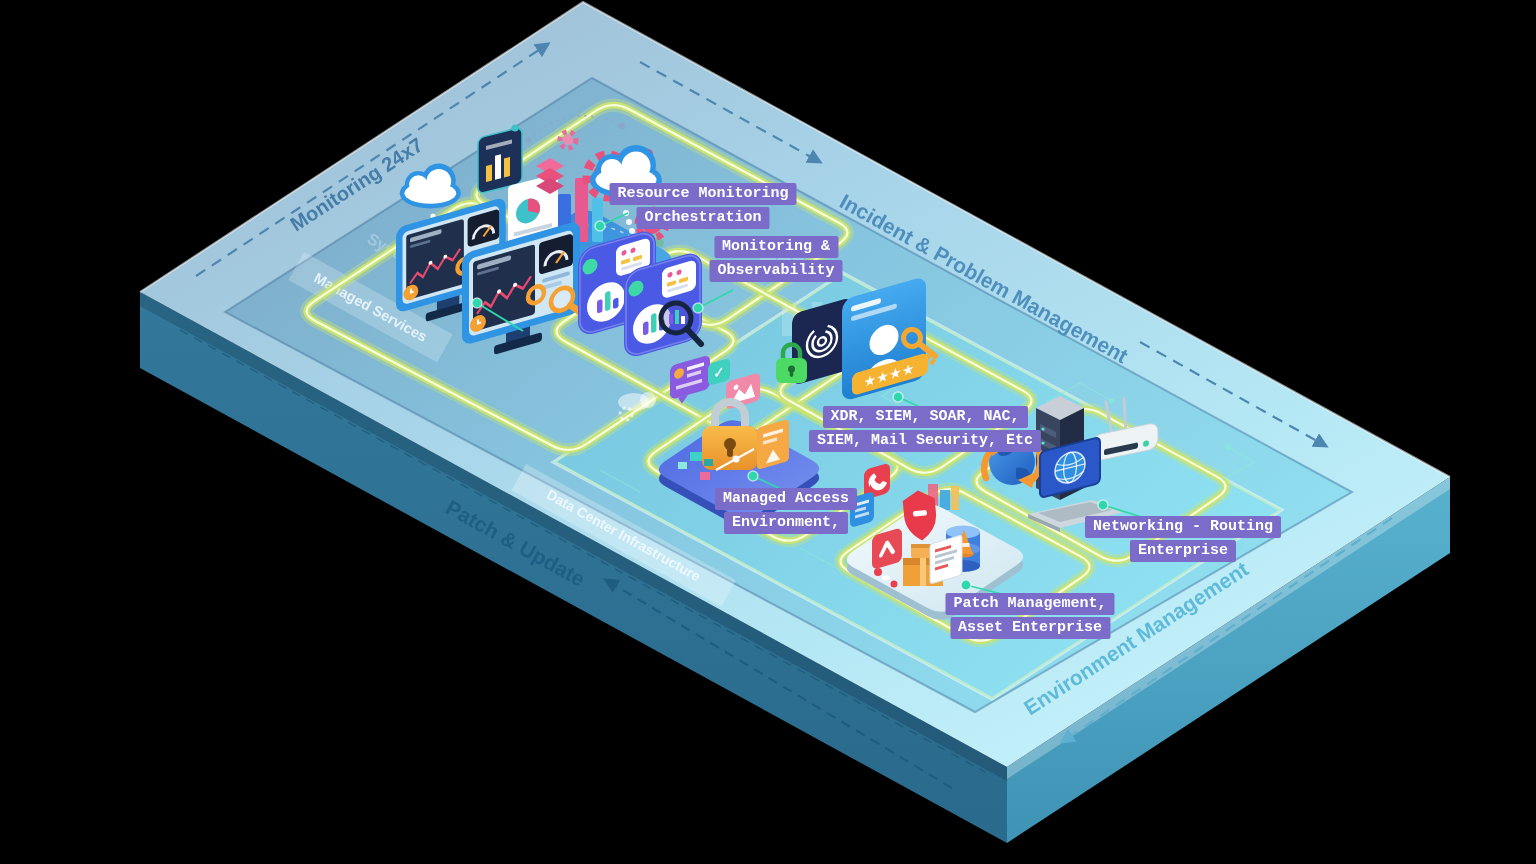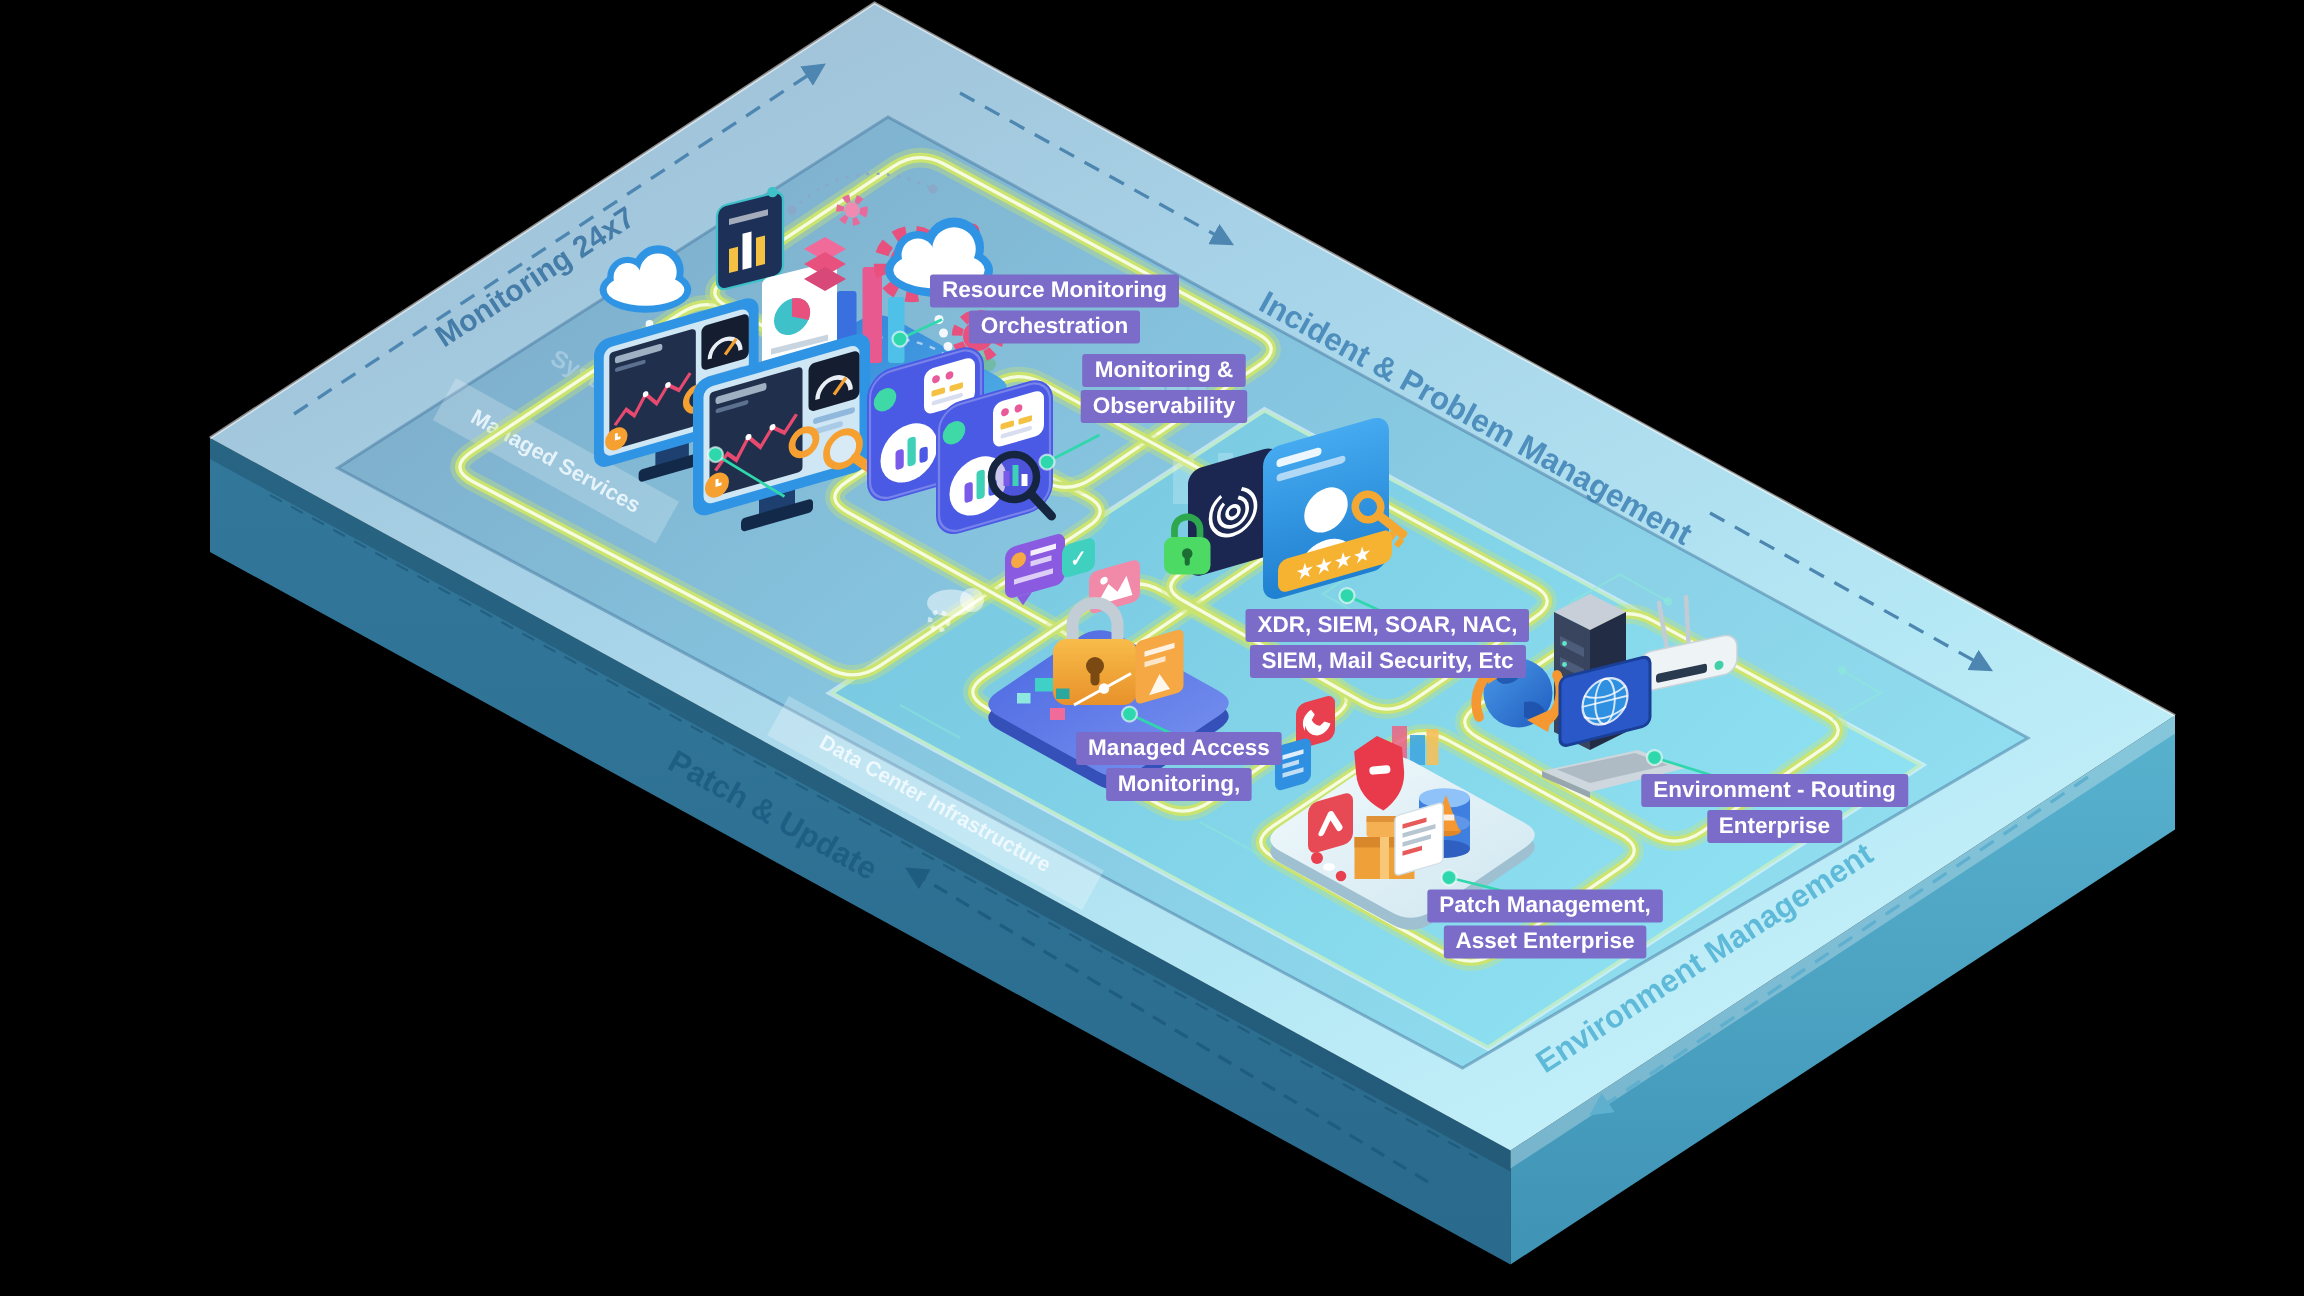--- a/index.html
+++ b/index.html
@@ -2,21 +2,21 @@
 <html><head>
 <meta charset="utf-8">
 <style>
   html,body{margin:0;padding:0;background:#000;}
   .stage{position:relative;width:1536px;height:864px;background:#000;overflow:hidden;
          font-family:"Liberation Sans",sans-serif;}
   .stage svg{position:absolute;left:0;top:0;}
   svg text{font-family:"Liberation Sans",sans-serif;font-weight:700;}
   .label{position:absolute;display:flex;flex-direction:column;align-items:center;gap:2px;
          transform:translateX(-50%);font:700 15px "Liberation Sans",sans-serif;line-height:19px;}
-  .label span{background:#7a6cc8;color:#fff;padding:1px 8px 2px;border-radius:2px;white-space:nowrap;}
+  .label span{background:#7a6cc8;color:#fff;padding:1px 8px 2px;border-radius:2px;white-space:nowrap;font-family:Liberation Mono, monospace;}
 </style>
 </head>
 <body>
 
 <div class="stage">
 <svg width="1536" height="864" viewBox="0 0 1536 864">
   <defs>
     <linearGradient id="gTop" x1="0" y1="0" x2="0.85" y2="1">
       <stop offset="0" stop-color="#9db9cf"></stop>
           <stop offset="0.4" stop-color="#a7d3e8"></stop>
@@ -515,23 +515,23 @@
 <div class="label" style="left:776px;top:236px">
   <span>Monitoring &amp;</span>
   <span>Observability</span>
 </div>
 <div class="label" style="left:925px;top:406px">
   <span>XDR, SIEM, SOAR, NAC,</span>
   <span>SIEM, Mail Security, Etc</span>
 </div>
 <div class="label" style="left:786px;top:488px">
   <span>Managed Access</span>
-  <span>Monitoring,</span>
+  <span>Environment,</span>
 </div>
 <div class="label" style="left:1183px;top:516px">
-  <span>Environment - Routing</span>
+  <span>Networking - Routing</span>
   <span>Enterprise</span>
 </div>
 <div class="label" style="left:1030px;top:593px">
   <span>Patch Management,</span>
   <span>Asset Enterprise</span>
 </div>
 </div>
 
 </body></html>

